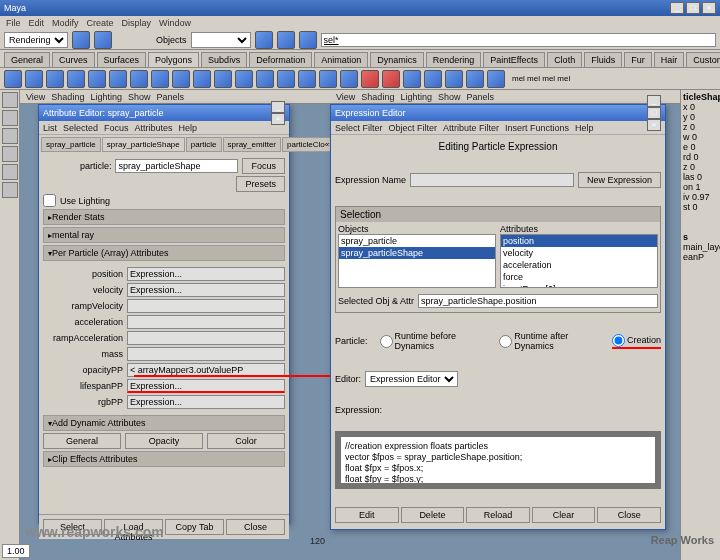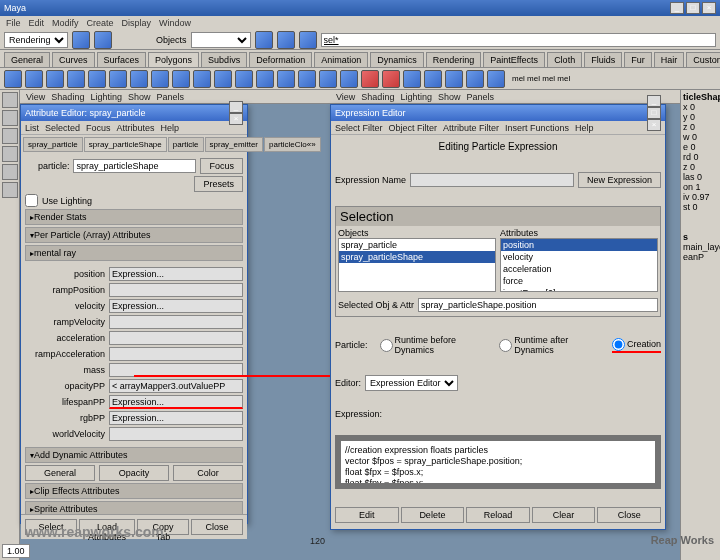--- a/index.html
+++ b/index.html
@@ -35,21 +35,21 @@
 .btn{padding:2px 8px;background:#d4d0c8;border:1px solid #888;font-size:9px;cursor:pointer;height:16px}
 .sectionhead{background:#b8b4ac;padding:2px 4px;margin:2px 0;font-size:9px;border:1px solid #999;display:flex;align-items:center}
 .sectionhead::before{content:"▸ ";font-size:8px}
 .sectionhead.open::before{content:"▾ "}
 .attrlist{padding:2px 0}
 .btnrow{display:flex;gap:2px;padding:4px;background:#d4d0c8;border-top:1px solid #999}
 .btnrow .btn{flex:1;text-align:center}
 .expr-body{padding:4px;display:flex;flex-direction:column;height:calc(100% - 30px);gap:16px}
 .expr-subtitle{text-align:center;font-size:10px;padding:2px}
 .selbox{border:1px solid #888;background:#d4d0c8}
-.selhead{background:#b8b4ac;padding:2px 4px;font-size:13px}
+.selhead{background:#b8b4ac;padding:2px 4px;font-size:10px}
 .listbox{background:#fff;border:1px solid #888;height:54px;overflow:hidden;font-size:9px}
 .listbox div{padding:1px 2px}
 .listbox .sel{background:#2a5aa8;color:#fff}
 .radios{display:flex;gap:12px;align-items:center;padding:2px 0;font-size:9px}
 .radios label{display:flex;align-items:center;gap:2px}
 .redline{border-bottom:2px solid red}
 .codebox{flex:1;background:#fff;border:6px solid #737373;padding:4px;font-family:Courier New,monospace;font-size:9px;white-space:pre;overflow:hidden;color:#000}
 .rightrail{width:40px;background:#d4d0c8;border-left:1px solid #888;font-size:8px;padding:2px}
 .watermark{position:absolute;bottom:20px;left:25px;color:#888;font-size:14px;font-weight:bold}
 .logo{position:absolute;bottom:14px;right:6px;font-size:11px;color:#666;font-weight:bold}
@@ -174,21 +174,21 @@
     <div>las 0</div>
     <div>on 1</div>
     <div>iv 0.97</div>
     <div>st 0</div>
     <div style="margin-top:20px;font-weight:bold">s</div>
     <div>main_layer</div>
     <div>eanP</div>
   </div>
 </div>
 
-<div class="panel" style="left:20px;top:104px;width:228px;height:420px">
+<div class="panel" style="left:38px;top:104px;width:252px;height:420px">
   <div class="panel-title">
     <span>Attribute Editor: spray_particle</span>
     <div class="winbtns">
         <div class="winbtn">_</div>
         <div class="winbtn">×</div>
       </div>
   </div>
   <div class="panel-menubar">
     <span>List</span>
     <span>Selected</span>
@@ -210,32 +210,28 @@
       <button class="btn">Focus</button>
     </div>
     <div class="fieldrow" style="justify-content:flex-end">
       <button class="btn">Presets</button>
     </div>
     <div class="fieldrow">
         <input type="checkbox" style="">
         <span>Use Lighting</span>
       </div>
     <div class="sectionhead">Render Stats</div>
+    <div class="sectionhead">mental ray</div>
     <div class="sectionhead open">Per Particle (Array) Attributes</div>
-    <div class="sectionhead">mental ray</div>
     <div class="attrlist" id="ppattrs">
         <div class="fieldrow">
           <span class="fieldlabel">position</span>
           <input class="fieldinput gray" style="" value="Expression...">
         </div>
         <div class="fieldrow">
-          <span class="fieldlabel">rampPosition</span>
-          <input class="fieldinput gray" style="" value="">
-        </div>
-        <div class="fieldrow">
           <span class="fieldlabel">velocity</span>
           <input class="fieldinput gray" style="" value="Expression...">
         </div>
         <div class="fieldrow">
           <span class="fieldlabel">rampVelocity</span>
           <input class="fieldinput gray" style="" value="">
         </div>
         <div class="fieldrow">
           <span class="fieldlabel">acceleration</span>
           <input class="fieldinput gray" style="" value="">
@@ -252,34 +248,29 @@
           <span class="fieldlabel">opacityPP</span>
           <input class="fieldinput gray" style="" value="&lt; arrayMapper3.outValuePP">
         </div>
         <div class="fieldrow">
           <span class="fieldlabel">lifespanPP</span>
           <input class="fieldinput gray" style="border-bottom: 2px solid red;" value="Expression...">
         </div>
         <div class="fieldrow">
           <span class="fieldlabel">rgbPP</span>
           <input class="fieldinput gray" style="" value="Expression...">
-        </div>
-        <div class="fieldrow">
-          <span class="fieldlabel">worldVelocity</span>
-          <input class="fieldinput gray" style="" value="">
         </div>
       </div>
     <div class="sectionhead open">Add Dynamic Attributes</div>
     <div class="fieldrow">
       <button class="btn" style="flex:1">General</button>
       <button class="btn" style="flex:1">Opacity</button>
       <button class="btn" style="flex:1">Color</button>
     </div>
     <div class="sectionhead">Clip Effects Attributes</div>
-    <div class="sectionhead">Sprite Attributes</div>
 
   </div>
   <div class="btnrow">
     <button class="btn">Select</button>
     <button class="btn">Load Attributes</button>
     <button class="btn">Copy Tab</button>
     <button class="btn">Close</button>
   </div>
 </div>
 

